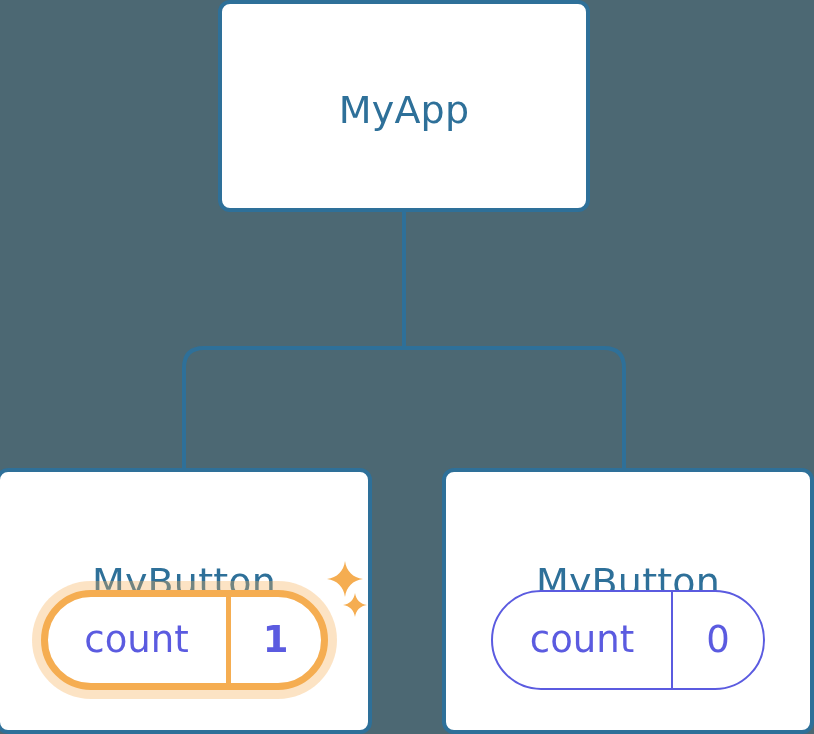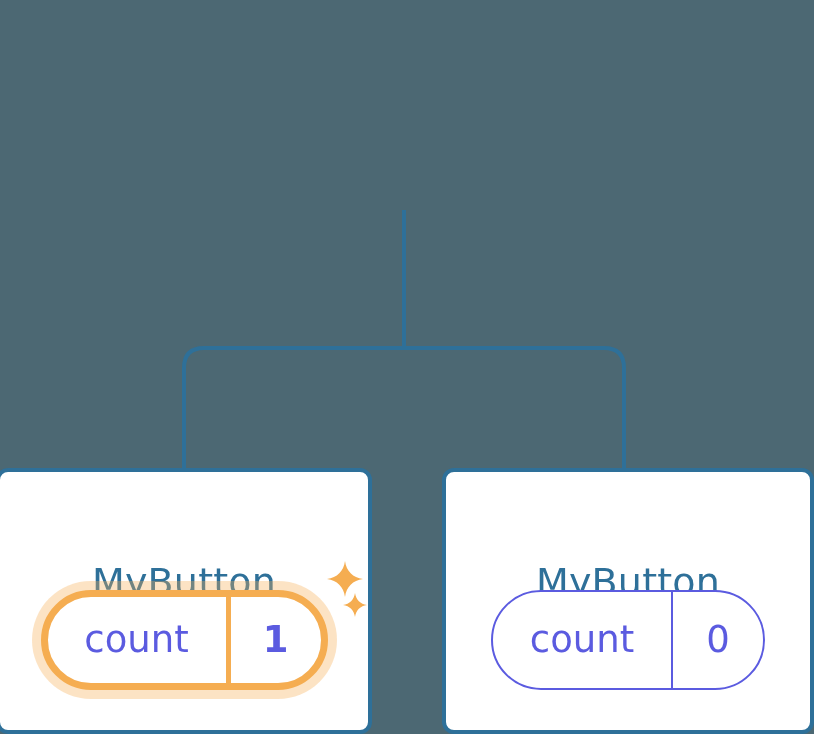--- a/index.html
+++ b/index.html
@@ -167,20 +167,23 @@
 
   <svg id="connectors" viewBox="0 0 814 734" xmlns="http://www.w3.org/2000/svg">
 
     <path d="M 404 210 L 404 348" fill="none" stroke="#2e7099" stroke-width="4" stroke-linecap="butt"></path>
 
     <path d="M 404 348 L 204 348 Q 184 348 184 368 L 184 472" fill="none" stroke="#2e7099" stroke-width="4" stroke-linecap="butt" stroke-linejoin="round"></path>
 
     <path d="M 404 348 L 604 348 Q 624 348 624 368 L 624 472" fill="none" stroke="#2e7099" stroke-width="4" stroke-linecap="butt" stroke-linejoin="round"></path>
   </svg>
 
+  <div class="card root-card" id="card-root">
+    <div class="card-title">MyApp</div>
+  </div>
 
   <div class="card child-card" id="card-child-0">
     <div class="card-title">MyButton</div>
     <div class="pill-wrap">
       <div class="pill highlight">
         <div class="pill-cell pill-key">count</div>
         <div class="pill-cell pill-val">1</div>
       </div>
     </div>
   </div>

